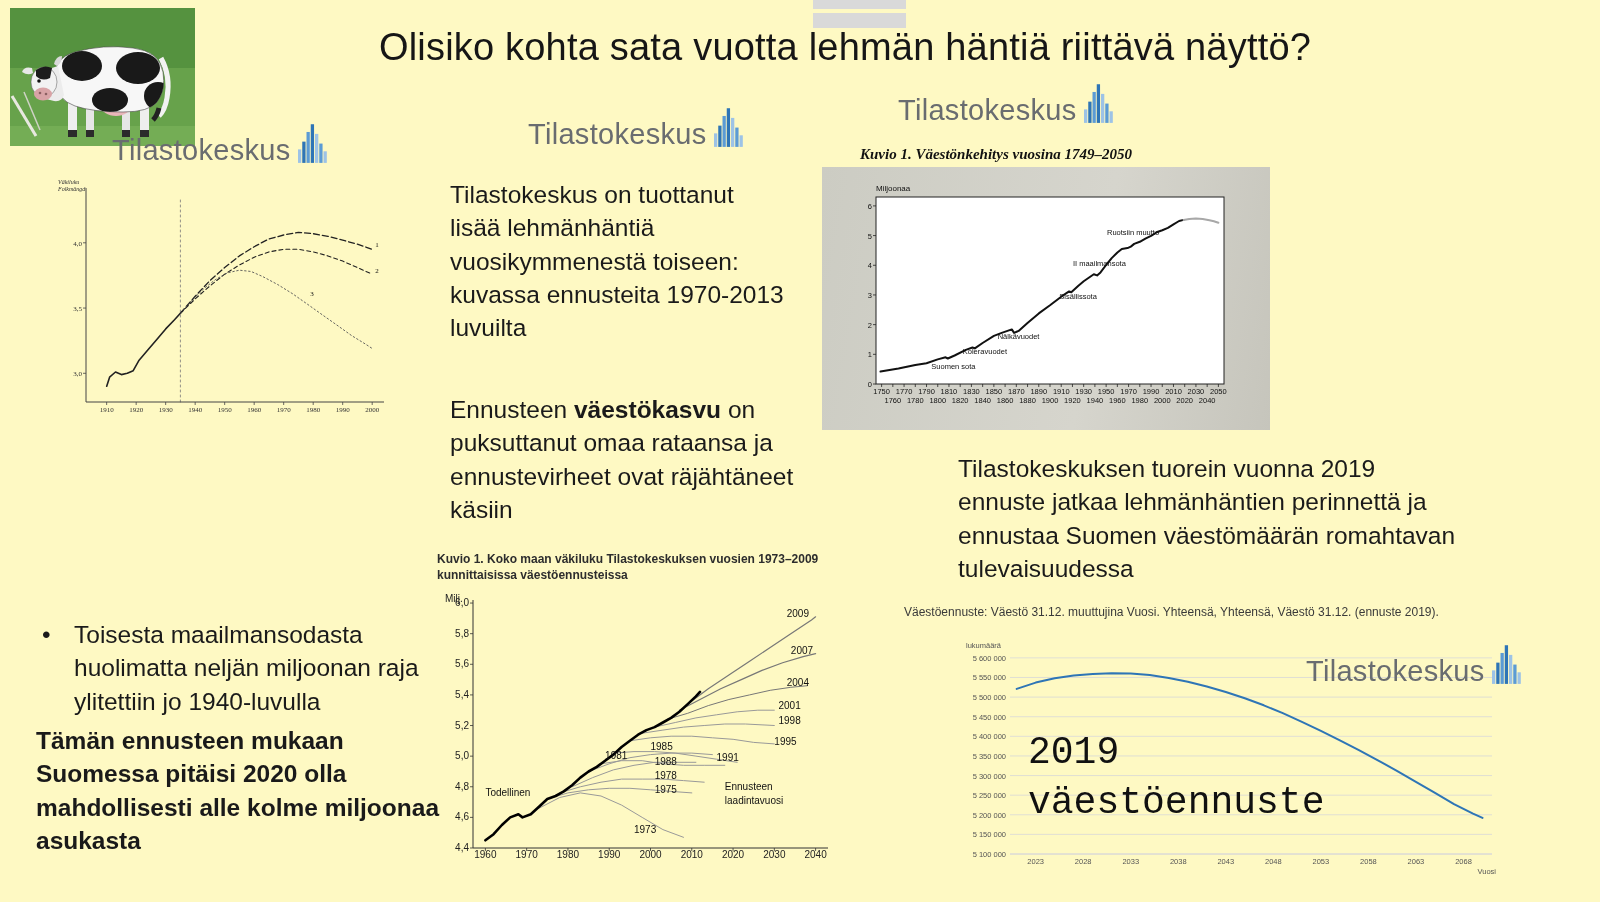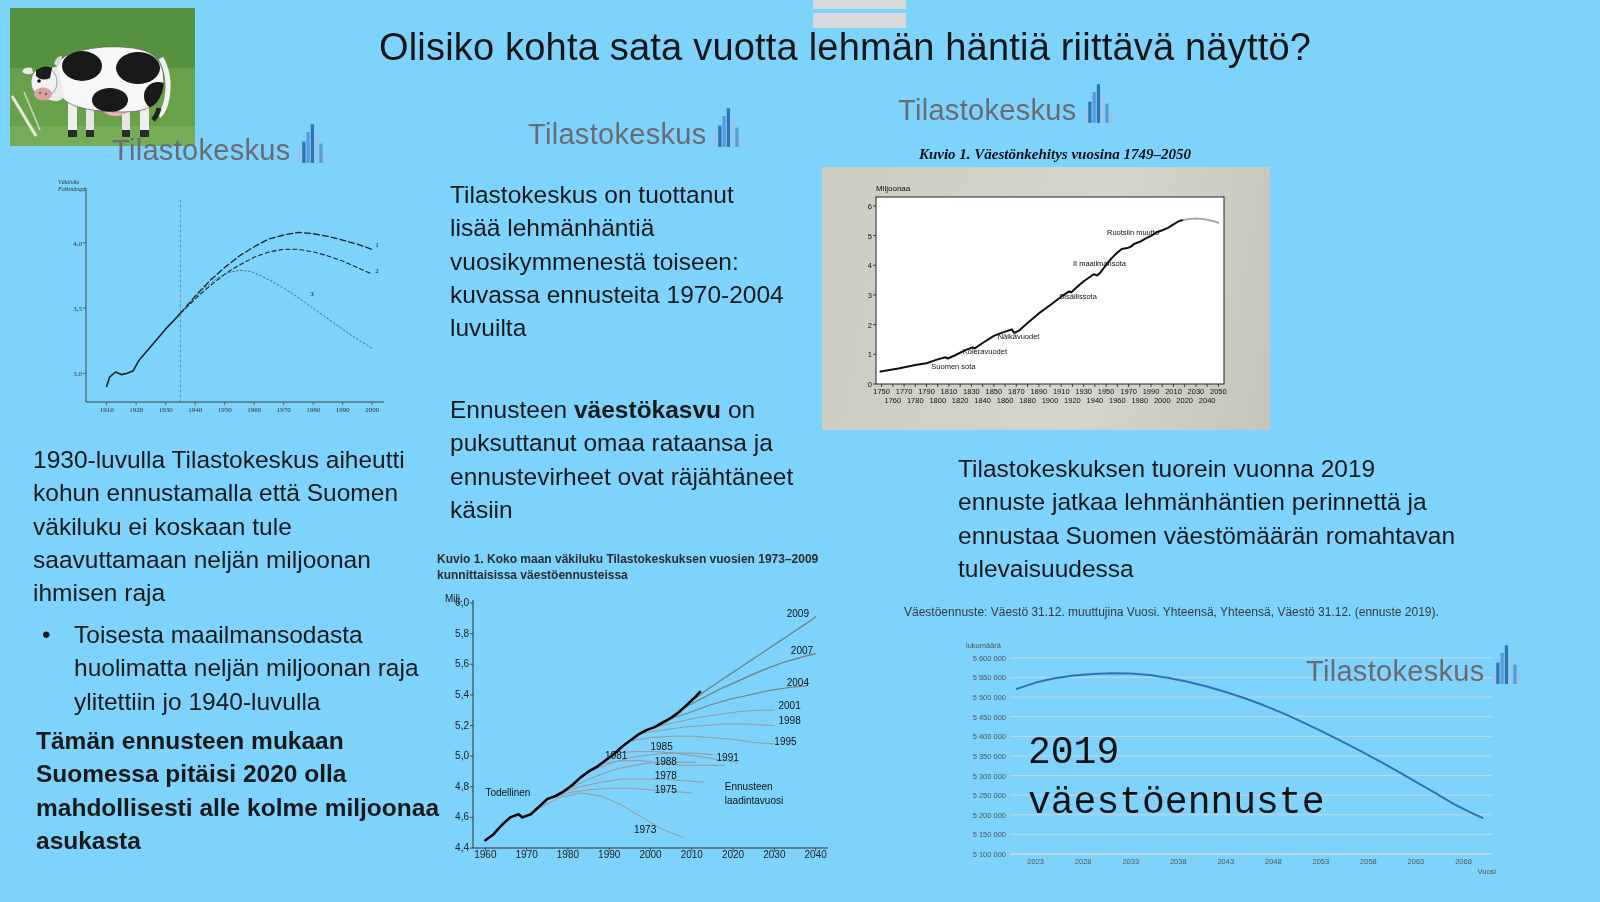--- a/index.html
+++ b/index.html
@@ -1,36 +1,36 @@
 <!DOCTYPE html>
 <html><head>
 <meta charset="utf-8">
 <style>
   *{margin:0;padding:0;box-sizing:border-box;}
   html,body{width:1600px;height:902px;}
   body{font-family:"Liberation Sans",sans-serif;background:#fff;}
-  .slide{position:relative;width:1600px;height:902px;background:#7dd3fc;overflow:hidden;}
+  .slide{position:relative;width:1600px;height:902px;background:#fef9c3;overflow:hidden;}
   .title{position:absolute;left:200px;top:26px;width:1290px;text-align:center;font-size:38px;font-weight:400;color:#161616;letter-spacing:.2px;}
   .ph{position:absolute;background:#d9d9d9;}
   .ph1{left:813px;top:0;width:93px;height:9px;}
   .ph2{left:813px;top:13px;width:93px;height:15px;}
   .cow{position:absolute;left:10px;top:8px;width:185px;height:138px;}
   .logo{position:absolute;display:flex;align-items:flex-end;gap:7px;}
   .logo-text{font-size:29px;color:#696c70;letter-spacing:.3px;}
   .logo-icon{width:29px;height:43px;display:block;flex:0 0 29px;}
   .body-text{position:absolute;font-size:24.5px;line-height:1.36;color:#1a1a1a;}
   .bold{font-weight:700;}
   .bullet-row{position:absolute;display:flex;font-size:24.5px;line-height:1.36;color:#1a1a1a;}
   .bullet-glyph{width:32px;flex:0 0 32px;}
   .chart{position:absolute;}
   svg text{font-family:"Liberation Sans",sans-serif;}
   svg.serif text{font-family:"Liberation Serif",serif;}
   .chartC-wrap{position:absolute;left:822px;top:167px;width:448px;height:263px;
     background:linear-gradient(100deg,#ccccc3,#d6d5cd 60%,#c6c5bc);}
-  .chartC-caption{position:absolute;left:860px;top:146px;width:390px;text-align:center;
+  .chartC-caption{position:absolute;left:860px;top:146px;width:390px;
     font-family:"Liberation Serif",serif;font-style:italic;font-weight:700;font-size:15px;color:#111;}
   .small-title{position:absolute;font-size:12px;color:#2d2d2d;line-height:1.3;}
   .overlay-text{position:absolute;left:1028px;top:728px;font-size:38px;color:#111;line-height:1.32;font-family:Liberation Mono, monospace;}
   .far-right{line-height:1.44;}
 </style>
 </head>
 <body>
 
 <div class="slide">
 
@@ -125,21 +125,20 @@
       <path d="M128.4,141.3 L140.2,128.2 L152.0,116.5 L163.8,107.3 L175.6,100.8 L187.4,98.2 L199.2,99.5 L211.0,104.7 L225.8,112.6 L240.5,121.7 L255.3,132.1 L270.0,142.6 L284.8,153.0 L299.5,163.5 L314.3,172.6 L320.2,176.5" fill="none" stroke="#555" stroke-width="0.9" stroke-linejoin="round" stroke-linecap="round" stroke-dasharray="1.5,2.5"></path>
       <text x="6" y="12" font-size="6" text-anchor="start" fill="#333" font-style="italic">Väkiluku</text>
       <text x="6" y="19" font-size="6" text-anchor="start" fill="#333" font-style="italic">Folkmängd</text>
       <text x="323.1485148514851" y="74.71951219512192" font-size="7" text-anchor="start" fill="#111">1</text>
       <text x="323.1485148514851" y="100.81707317073167" font-size="7" text-anchor="start" fill="#111">2</text>
       <text x="258.23762376237624" y="124.3048780487805" font-size="7" text-anchor="start" fill="#111">3</text>
       <line x1="34" x2="34" y1="16" y2="230" stroke="#444" stroke-width="1"></line>
       <line x1="34" x2="332" y1="230" y2="230" stroke="#444" stroke-width="1"></line>
     </svg>
 
-  <p class="body-text" style="left:33px;top:443px;width:405px">1930-luvulla Tilastokeskus aiheutti kohun ennustamalla että Suomen väkiluku ei koskaan tule saavuttamaan neljän miljoonan ihmisen raja</p>
 
   <div class="bullet-row" style="left:42px;top:618px;width:402px">
     <span class="bullet-glyph">•</span>
     <span class="bullet-text">Toisesta maailmansodasta huolimatta neljän miljoonan raja ylitettiin jo 1940-luvulla</span>
   </div>
 
   <p class="body-text bold" style="left:36px;top:724px;width:410px">Tämän ennusteen mukaan Suomessa pitäisi 2020 olla mahdollisesti alle kolme miljoonaa asukasta</p>
 
   <div class="logo" style="left:528px;top:108px">
     <span class="logo-text">Tilastokeskus</span>
@@ -147,21 +146,21 @@
       <rect x="0" y="26" width="3.4" height="14" fill="#9dc3e6"></rect>
         <rect x="4.4" y="18" width="3.4" height="22" fill="#2e75b6"></rect>
         <rect x="8.8" y="8" width="3.4" height="32" fill="#5b9bd5"></rect>
         <rect x="13.2" y="0" width="3.4" height="40" fill="#2e75b6"></rect>
         <rect x="17.6" y="10" width="3.4" height="30" fill="#9dc3e6"></rect>
         <rect x="22" y="20" width="3.4" height="20" fill="#5b9bd5"></rect>
         <rect x="26.4" y="28" width="3.4" height="12" fill="#9dc3e6"></rect>
     </svg>
   </div>
 
-  <p class="body-text" style="left:450px;top:178px;width:340px">Tilastokeskus on tuottanut lisää lehmänhäntiä vuosikymmenestä toiseen: kuvassa ennusteita 1970-2004 luvuilta</p>
+  <p class="body-text" style="left:450px;top:178px;width:340px">Tilastokeskus on tuottanut lisää lehmänhäntiä vuosikymmenestä toiseen: kuvassa ennusteita 1970-2013 luvuilta</p>
 
   <p class="body-text" style="left:450px;top:393px;width:348px"><span>Ennusteen </span><b>väestökasvu</b><span> on puksuttanut omaa rataansa ja ennustevirheet ovat räjähtäneet käsiin</span></p>
 
   <p class="small-title bold" style="left:437px;top:552px;width:410px">Kuvio 1. Koko maan väkiluku Tilastokeskuksen vuosien 1973–2009 kunnittaisissa väestöennusteissa</p>
 
   <svg class="chart" style="left:437px;top:592px" width="405" height="282" viewBox="0 0 405 282">
       <text x="32" y="259" text-anchor="end" font-size="10" fill="#222">4,4</text>
       <line x1="33" x2="36" y1="256" y2="256" stroke="#333" stroke-width="0.8"></line>
       <text x="32" y="228.38271604938282" text-anchor="end" font-size="10" fill="#222">4,6</text>
       <line x1="33" x2="36" y1="225.38271604938282" y2="225.38271604938282" stroke="#333" stroke-width="0.8"></line>

